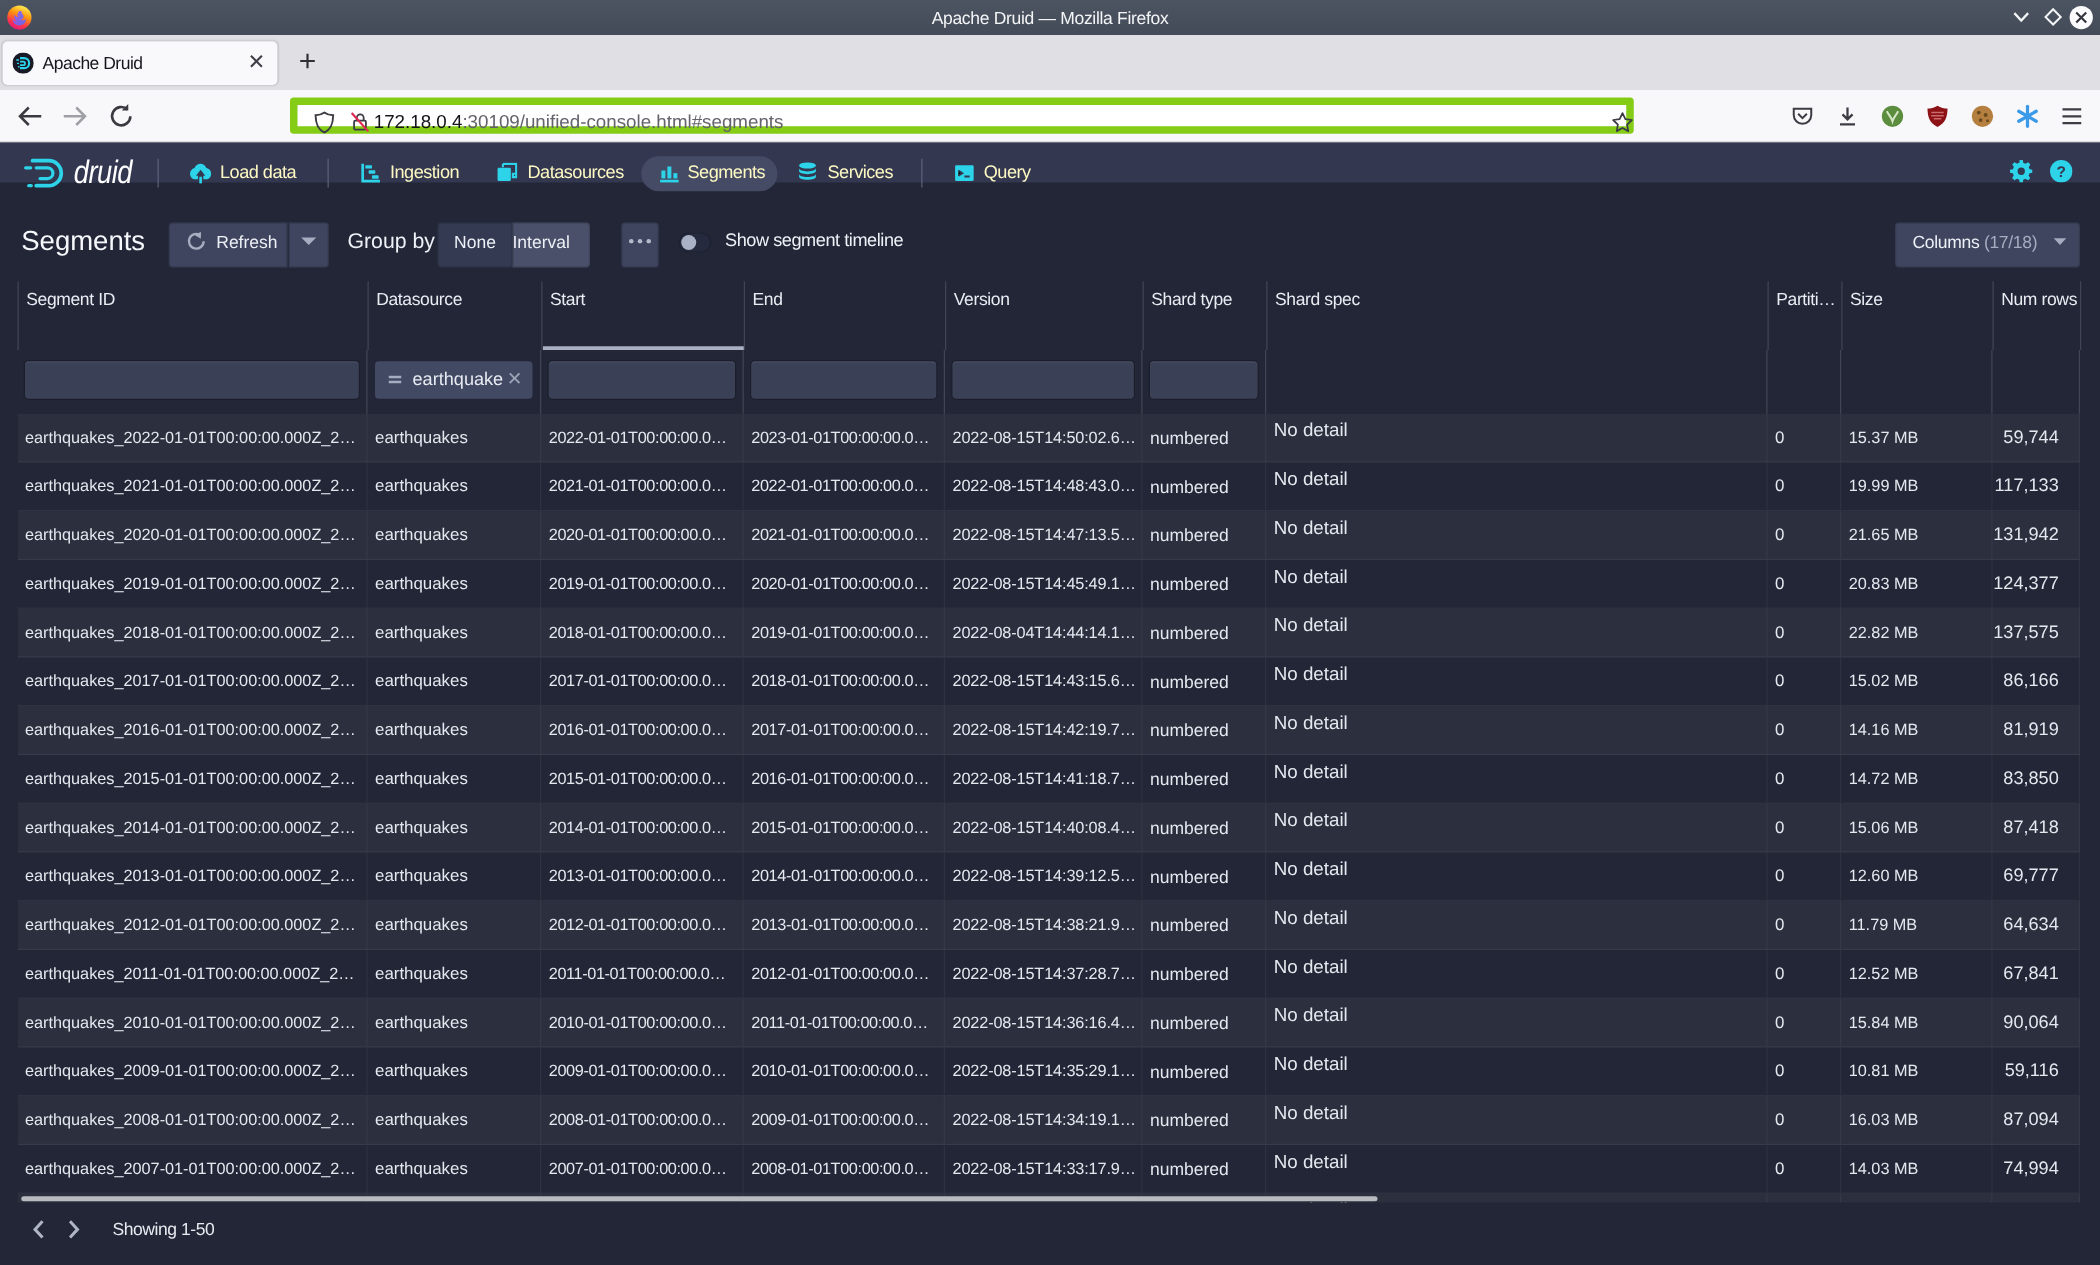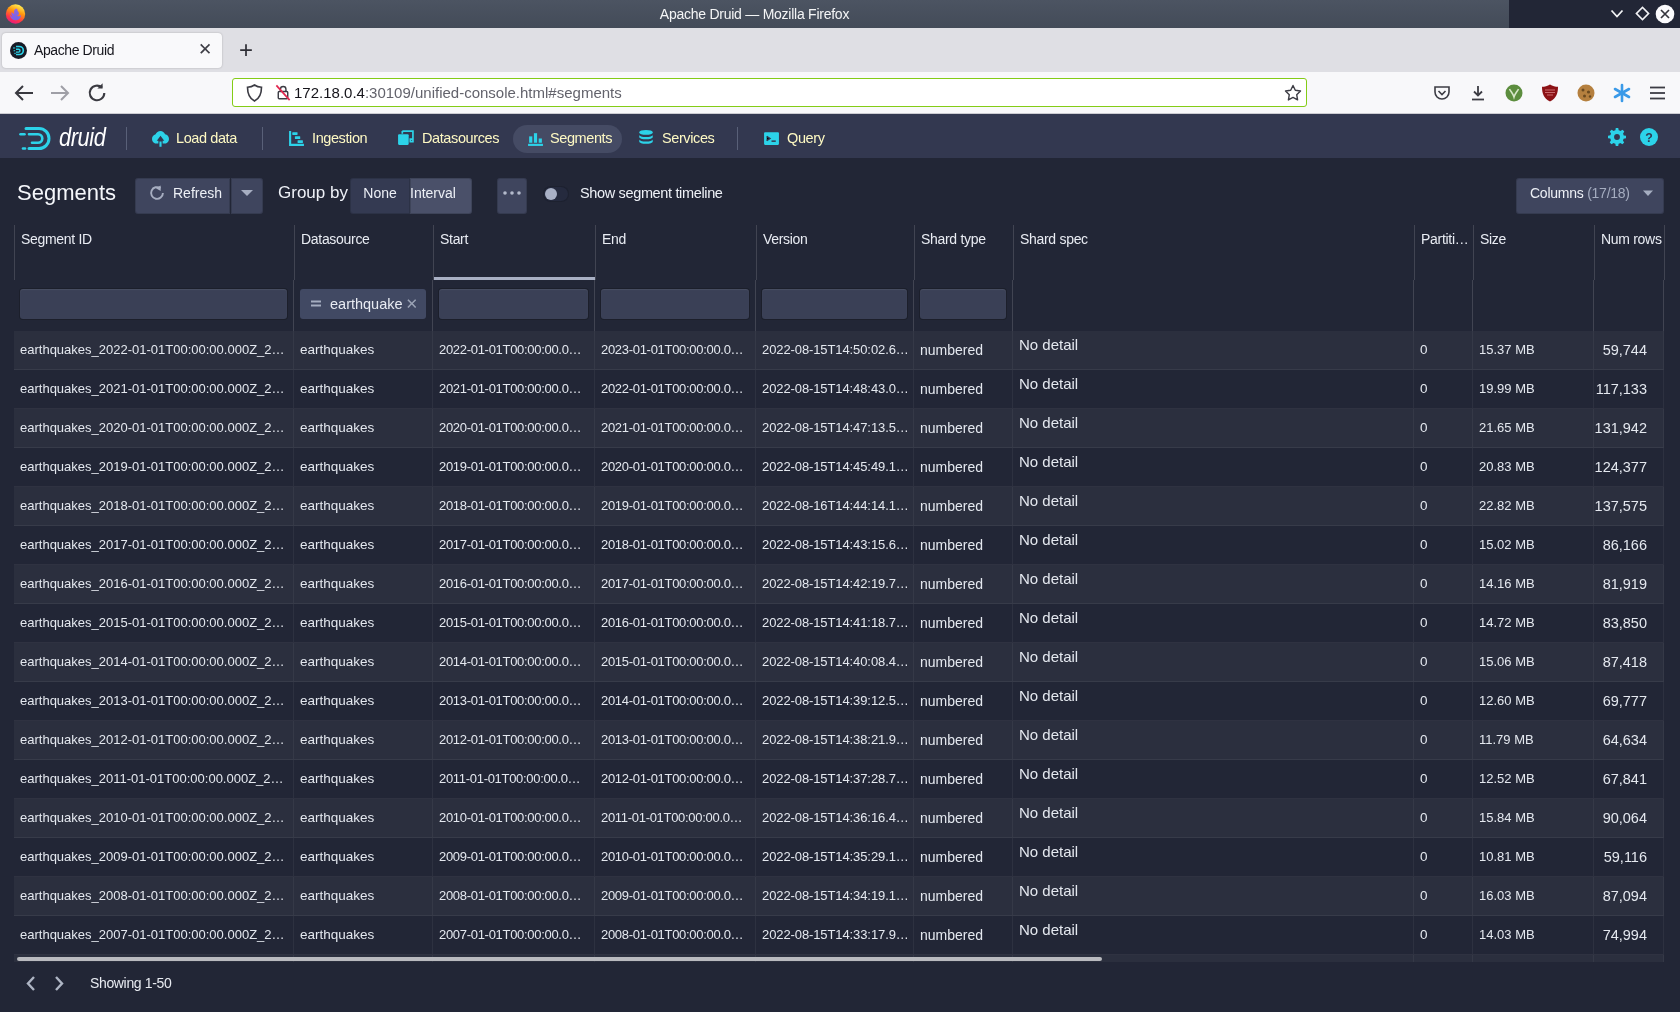--- a/index.html
+++ b/index.html
@@ -1,31 +1,31 @@
 <!DOCTYPE html>
 <html><head><meta charset="utf-8"><title>Apache Druid</title>
 <style>
 *{margin:0;padding:0;box-sizing:border-box}
 html,body{width:1680px;height:1012px;overflow:hidden}
 body{font-family:"Liberation Sans",sans-serif;background:#222636;position:relative}
 .abs{position:absolute}
 
-#titlebar{position:absolute;left:0;top:0;width:1509px;height:28px;background:linear-gradient(#4c5462,#434b58)}
+#titlebar{position:absolute;left:0;top:0;width:1680px;height:28px;background:linear-gradient(#4c5462,#434b58)}
 #titlebar .title{position:absolute;left:0;right:0;top:0;height:28px;line-height:28px;text-align:center;color:#f4f5f6;font-size:14px;letter-spacing:-0.25px}
 #tabbar{position:absolute;left:0;top:28px;width:1680px;height:44px;background:#dfdfe4}
 #tab{position:absolute;left:2px;top:5px;width:220px;height:35px;background:#f9f9fb;border-radius:4px;box-shadow:0 0 2px rgba(0,0,0,.25)}
 #tab .t{position:absolute;left:32px;top:0;height:35px;line-height:35px;color:#16161d;font-size:14px;letter-spacing:-0.4px}
 #tab .x{position:absolute;left:196px;top:0;height:35px;line-height:34px;color:#3e3e46;font-size:17px}
 #newtab{position:absolute;left:229px;top:5px;width:34px;height:35px;color:#2f2f36;font-size:24px;font-weight:400;text-align:center;line-height:33px}
 #urlbar{position:absolute;left:0;top:72px;width:1680px;height:42px;background:#f8f8fa;border-bottom:1px solid #ccccd2}
-#urlbox{position:absolute;left:232px;top:6px;width:1075px;height:29px;background:#fff;border:1px solid #84cc16;border-radius:3px}
+#urlbox{position:absolute;left:232px;top:6px;width:1075px;height:29px;background:#fff;border:6px solid #84cc16;border-radius:3px}
 #urltext{position:absolute;left:61px;top:0;height:27px;line-height:27px;font-size:15px;color:#15141a;white-space:nowrap}
 #urltext .dim{color:#63636c}
 
-#appheader{position:absolute;left:0;top:114px;width:1680px;height:44px;background:#333850}
+#appheader{position:absolute;left:0;top:114px;width:1680px;height:32px;background:#333850}
 .navtxt{position:absolute;top:0;height:49px;line-height:49px;color:#fef9c3;font-size:14.5px;letter-spacing:-0.4px;white-space:nowrap}
 .navsep{position:absolute;top:13px;width:1px;height:23px;background:#596078}
 #navpill{position:absolute;left:513px;top:11px;width:109px;height:28px;border-radius:14px;background:#454b64}
 #druidword{position:absolute;left:59px;top:0;height:49px;line-height:46px;color:#fff;font-size:26px;font-style:italic;letter-spacing:-0.5px;transform:scaleX(0.84);transform-origin:left center}
 
 #viewbar{position:absolute;left:0;top:163px;width:1680px;height:62px}
 #vtitle{position:absolute;left:17px;top:0;height:62px;line-height:60px;font-size:22px;color:#f5f7fb}
 .btn{position:absolute;top:15px;height:36px;background:#3f455e;border-radius:3px;color:#edf0f6;font-size:14px;box-shadow:inset 0 0 0 1px rgba(17,20,24,.2)}
 #btn-refresh{left:135px;width:95px;border-top-right-radius:0;border-bottom-right-radius:0}
 #btn-refresh span{position:absolute;left:38px;top:0;line-height:30px}
@@ -384,21 +384,21 @@
 <span class="c c6 top">No detail</span>
 <span class="c c7">0</span>
 <span class="c c8">20.83 MB</span>
 <span class="c c9">124,377</span>
 </div>
 <div class="r odd">
 <span class="c c0">earthquakes_2018-01-01T00:00:00.000Z_2…</span>
 <span class="c c1">earthquakes</span>
 <span class="c c2">2018-01-01T00:00:00.0…</span>
 <span class="c c3">2019-01-01T00:00:00.0…</span>
-<span class="c c4">2022-08-16T14:44:14.1…</span>
+<span class="c c4">2022-08-04T14:44:14.1…</span>
 <span class="c c5">numbered</span>
 <span class="c c6 top">No detail</span>
 <span class="c c7">0</span>
 <span class="c c8">22.82 MB</span>
 <span class="c c9">137,575</span>
 </div>
 <div class="r">
 <span class="c c0">earthquakes_2017-01-01T00:00:00.000Z_2…</span>
 <span class="c c1">earthquakes</span>
 <span class="c c2">2017-01-01T00:00:00.0…</span>

